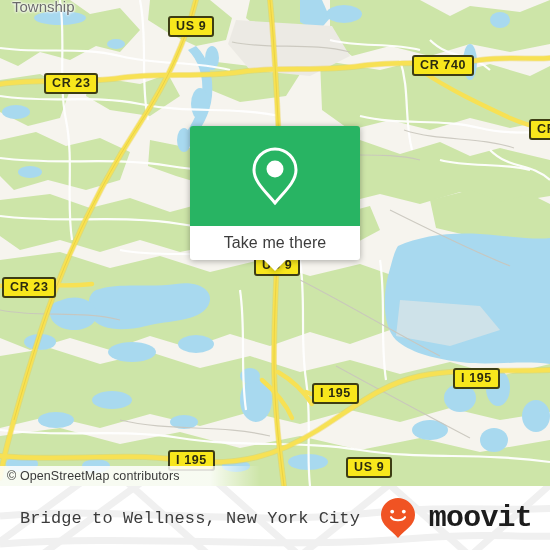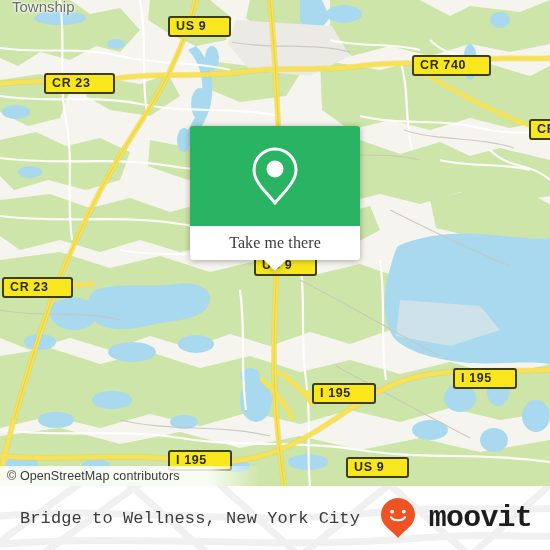--- a/index.html
+++ b/index.html
@@ -34,21 +34,21 @@
   
   .shield {
     position:absolute;
     background:#f8e71c;
     border:2px solid #3d3d14;
     border-radius:3px;
     color:#2b2b10;
     font-size:12.5px;
     font-weight:bold;
     letter-spacing:0.6px;
-    padding:1px 23px 2px 6px;
+    padding:1px 6px 2px 6px;
     line-height:14px;
     white-space:nowrap;
     z-index:18;
     font-family:"Liberation Sans", sans-serif;
   }
 
   .placename {
     position:absolute;
     color:#6b6b6b;
     font-size:15px;
@@ -68,21 +68,21 @@
   .popup-head {
     height:100px;
     background:#28b463;
     border-radius:3px 3px 0 0;
     display:flex; align-items:center; justify-content:center;
   }
   .popup-foot {
     height:34px;
     background:#ffffff;
     border-radius:0 0 3px 3px;
-    display:flex; align-items:center; justify-content:center;font-family:Liberation Serif, serif;
+    display:flex; align-items:center; justify-content:center;
   }
   .popup-foot span {
     font-size:16px;
     color:#3c3c3c;
     letter-spacing:0.1px;
   }
   .popup-tail {
     position:absolute;
     left:50%; top:100%;
     margin-left:-11px;

